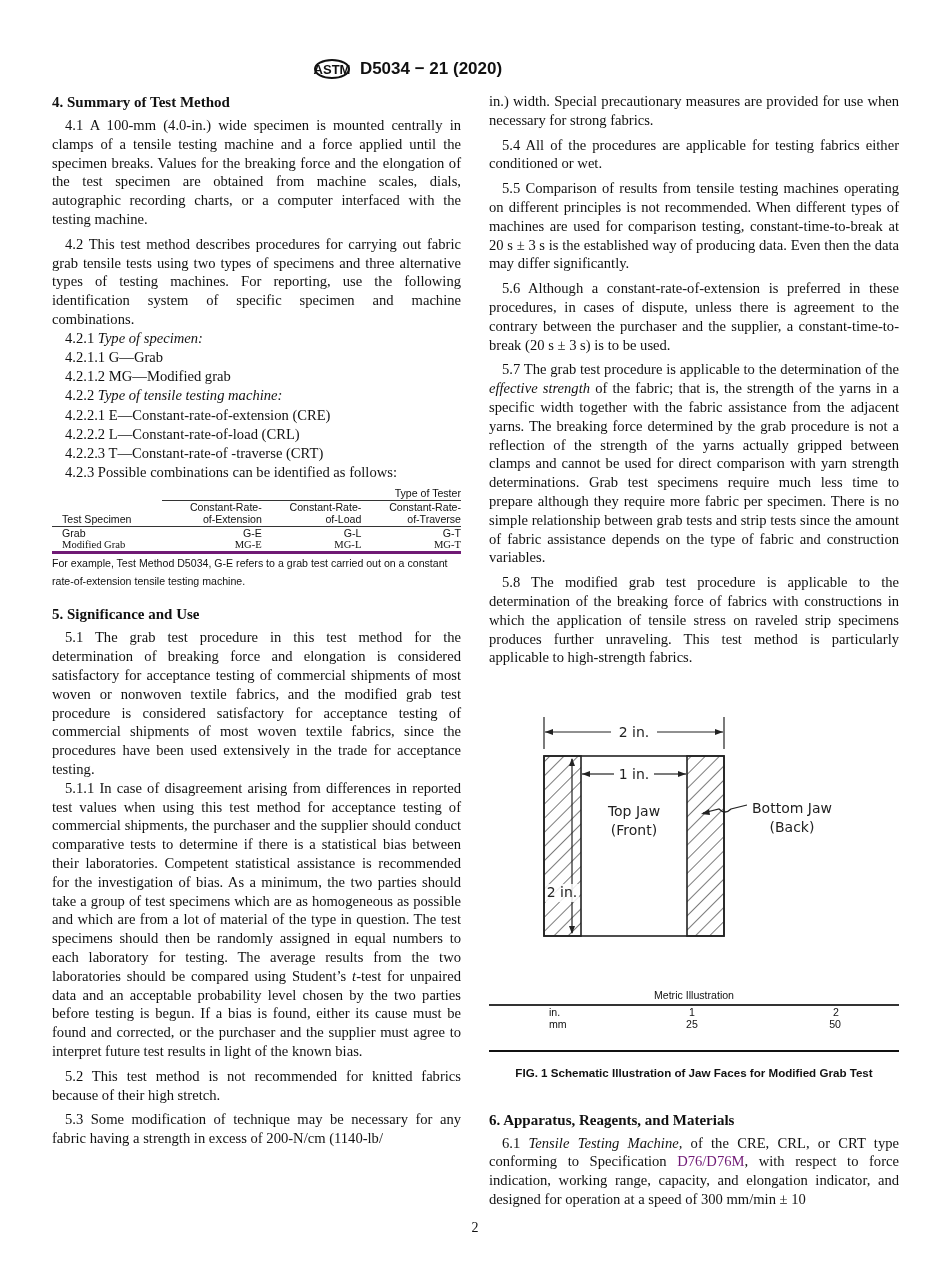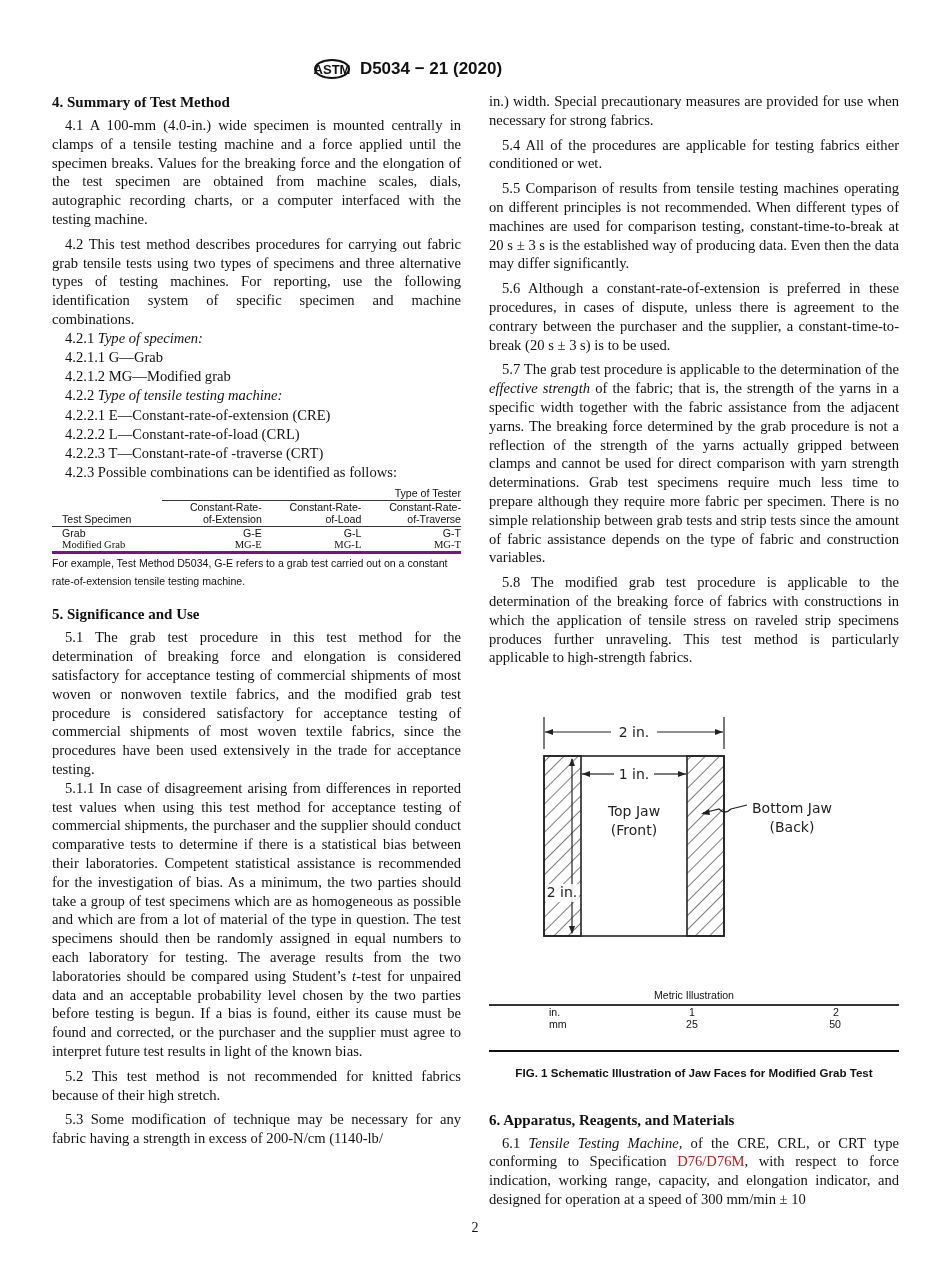--- a/index.html
+++ b/index.html
@@ -11,21 +11,21 @@
 
   .col { position:absolute; top:92px; font-family:"Liberation Serif", serif; font-size:14.6px; line-height:18.8px; text-align:justify; }
   .col-left { left:52px; width:409px; }
   .col-right { left:489px; width:410px; }
 
   h2 { font-size:15px; font-weight:bold; margin:0 0 4px 0; line-height:20px; }
   p { margin:0 0 6px 0; text-indent:13px; }
   p.noindent { text-indent:0; }
   .li { margin:0; padding-left:13px; line-height:19.2px; text-align:left; }
   em, i { font-style:italic; }
-  a.xref { color:#b91c1c; text-decoration:none; }
+  a.xref { color:#701a75; text-decoration:none; }
 
   table.combo { width:409px; border-collapse:collapse; font-family:"Liberation Sans", sans-serif; font-size:10.6px; line-height:12.4px; margin-top:5px; }
   table.combo td { padding:0; text-align:right; vertical-align:bottom; }
   table.combo td.first { text-align:left; padding-left:10px; }
   table.combo tr.typerow td.tt { border-bottom:1px solid #333; }
   table.combo tr.hdr td { border-bottom:1px solid #333; }
   table.combo tr.last td { border-bottom:3px solid #701a75;font-family:Liberation Serif, serif; }
   .tnote { font-family:"Liberation Sans", sans-serif; font-size:10.6px; line-height:18px; margin:0 0 14px 0; text-align:left; }
 
   .figure { position:relative; width:410px; height:300px; margin-top:22px; }

